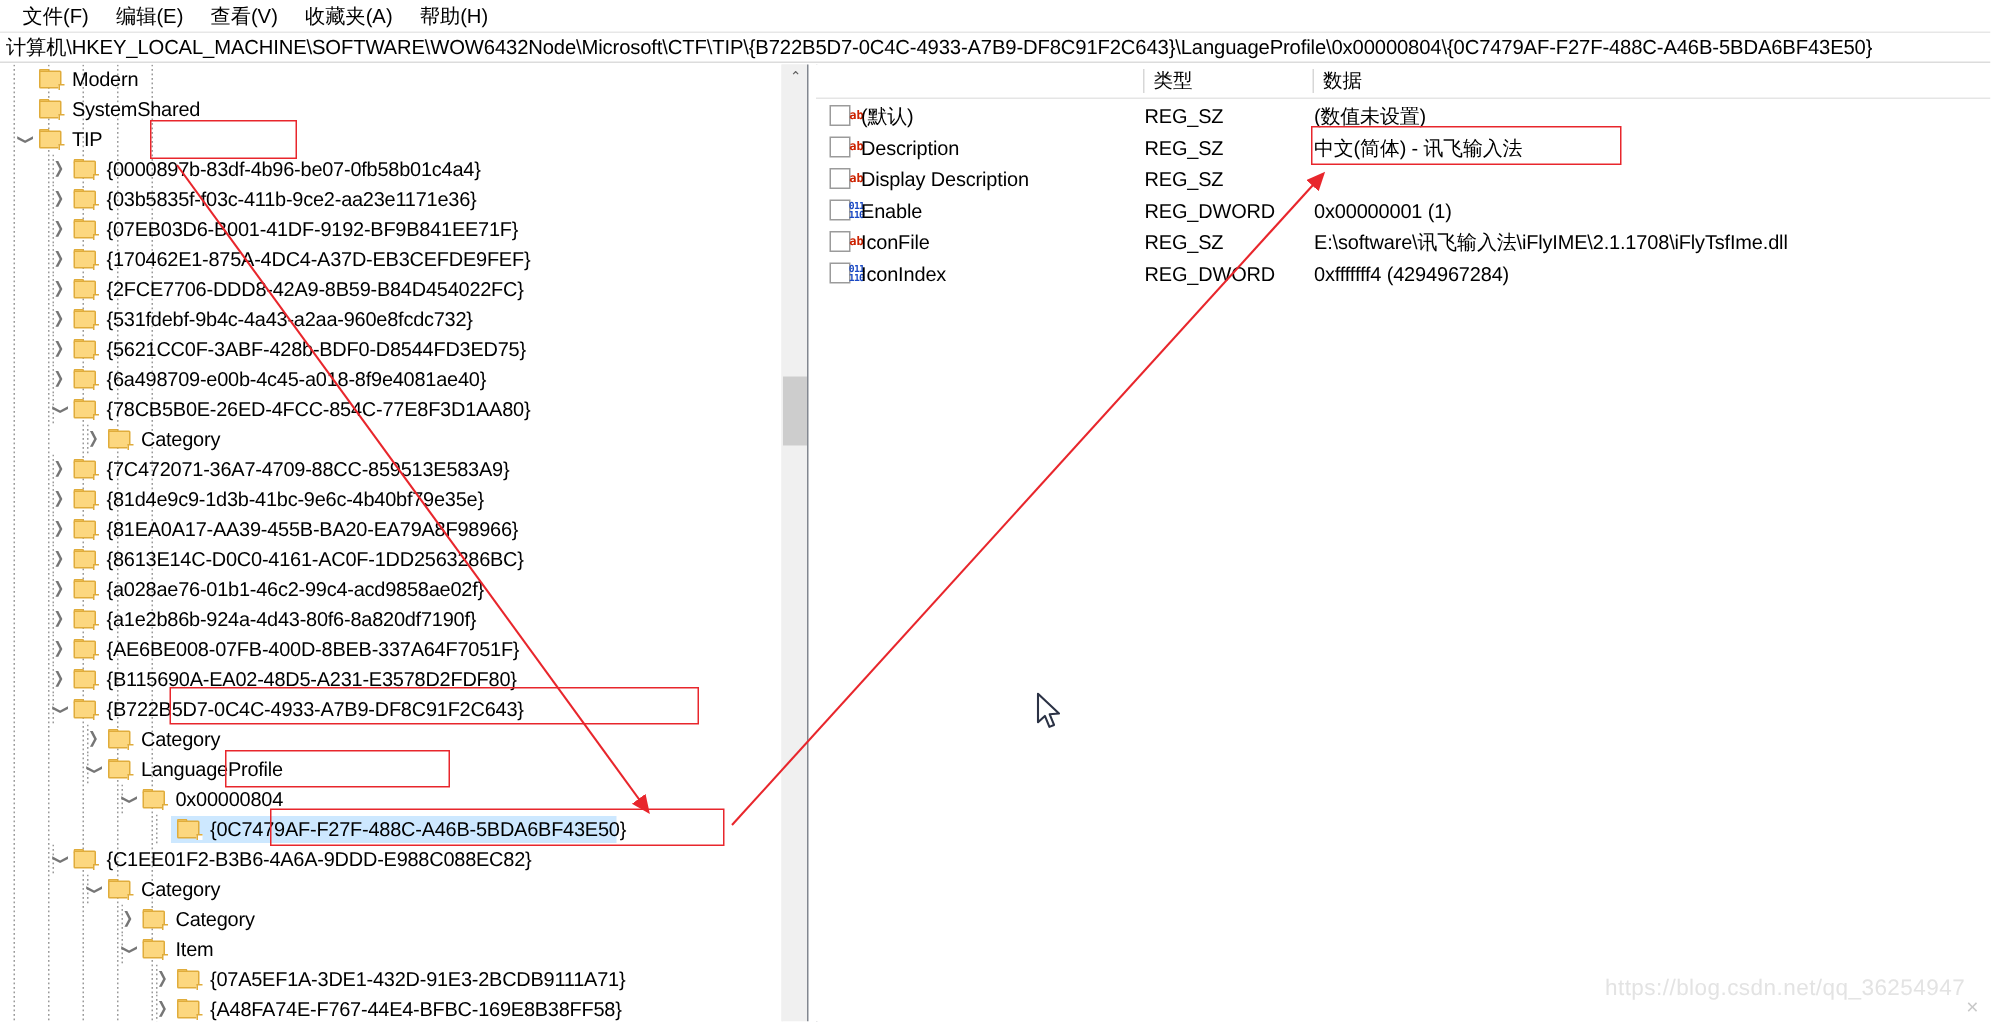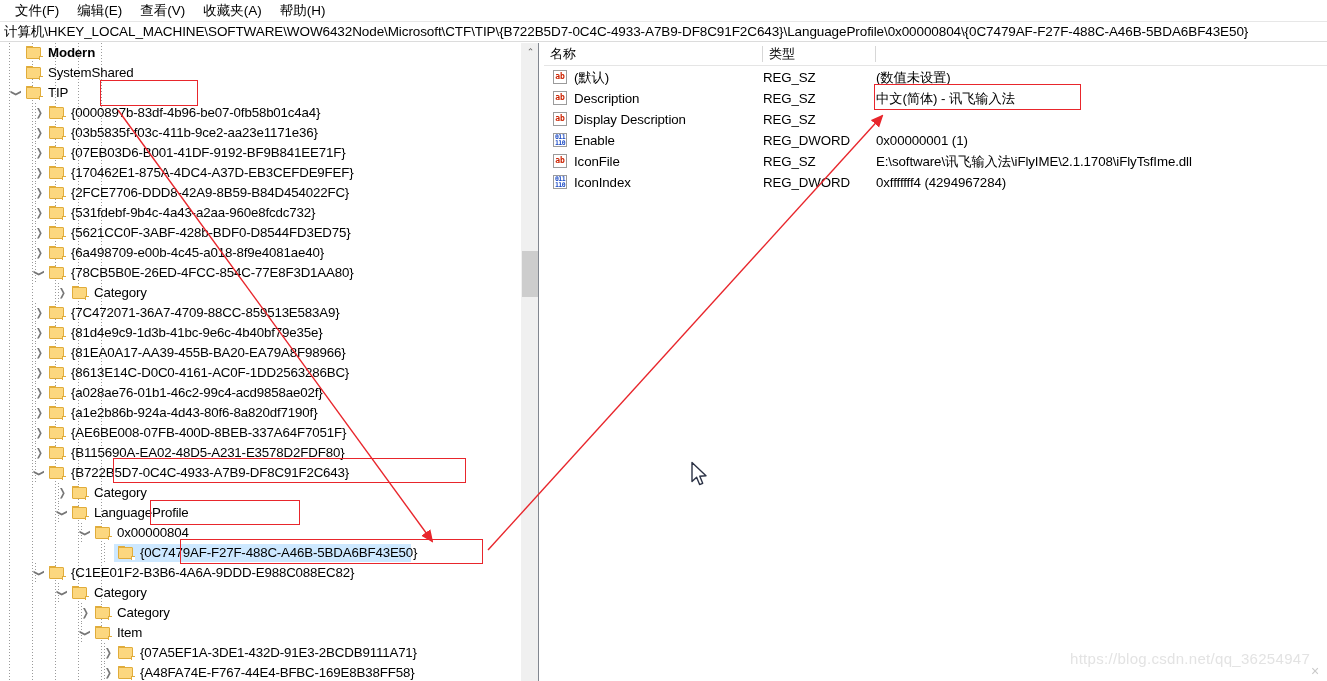--- a/index.html
+++ b/index.html
@@ -98,21 +98,21 @@
   .vrow{position:absolute;left:0;width:783px;height:21px;line-height:21px;}
   .vname{position:absolute;left:30px;font-size:13.3px;letter-spacing:-0.1px;white-space:nowrap;}
   .vtype{position:absolute;left:219px;font-size:13.3px;letter-spacing:-0.1px;white-space:nowrap;}
   .vdata{position:absolute;left:332px;font-size:13.3px;letter-spacing:-0.1px;white-space:nowrap;}
   .vicon{position:absolute;left:9px;top:3px;width:15px;height:15px;}
   .vicon .page{
     position:absolute;left:0;top:0;width:14px;height:14px;
     background:#ffffff;border:1px solid #9b9b9b;box-sizing:border-box;
   }
   .vicon .txt{
-    position:absolute;left:0;top:0;width:14px;height:14px;
+    position:absolute;left:0;top:0;width:36px;height:14px;
     font-family:"DejaVu Sans Mono","Liberation Mono",monospace;
     font-size:8px;font-weight:bold;line-height:13px;text-align:center;
   }
   .vicon.sz .txt{color:#cc2200;}
   .vicon.dw .txt{color:#1a49c4;font-size:6.5px;letter-spacing:-0.5px;}
   
   .redbox{position:absolute;border:1.6px solid #e8262c;box-sizing:border-box;pointer-events:none;}
   #annots{position:absolute;left:0;top:0;width:1327px;height:681px;pointer-events:none;}
   
   #cursor{position:absolute;left:690px;top:461px;width:20px;height:28px;}
@@ -151,21 +151,21 @@
         <div class="guide" style="left: 78px;"></div>
         <div class="guide" style="left: 101px;"></div>
       </div>
     <div id="treerows">
         <div class="trow" style="top: 0px; position: absolute; left: 0px; width: 520px;">
           <div class="folder" style="left: 26px;">
             <div class="ftab"></div>
             <div class="fbody"></div>
             <div class="fcorner"></div>
           </div>
-          <div class="tlabel" style="position: absolute; left: 48px; font-weight: bold;">Modern</div>
+          <div class="tlabel" style="position: absolute; left: 48px;">Modern</div>
         </div>
         <div class="trow" style="top: 20px; position: absolute; left: 0px; width: 520px;">
           <div class="folder" style="left: 26px;">
             <div class="ftab"></div>
             <div class="fbody"></div>
             <div class="fcorner"></div>
           </div>
           <div class="tlabel" style="position: absolute; left: 48px;">SystemShared</div>
         </div>
         <div class="trow" style="top: 40px; position: absolute; left: 0px; width: 520px;">
@@ -472,24 +472,24 @@
 
   <div id="lscroll">
     <div class="arrowup">⌃</div>
     <div class="thumb"></div>
   </div>
 
   <div id="splitter"></div>
 
   <div id="rightpane">
     <div id="rhead">
-      <div class="hc" style="left:0;width:219px;">名称</div>
       <div class="vsep" style="left:218px;"></div>
       <div class="hc" style="left:219px;width:113px;">类型</div>
       <div class="vsep" style="left:331px;"></div>
+      <div class="hc" style="left:332px;width:451px;">数据</div>
     </div>
     <div id="rrows">
         <div class="vrow" style="top: 24px;">
           <div class="vicon sz">
             <div class="page"></div>
             <div class="txt">ab</div>
           </div>
           <div class="vname">(默认)</div>
           <div class="vtype">REG_SZ</div>
           <div class="vdata">(数值未设置)</div>

